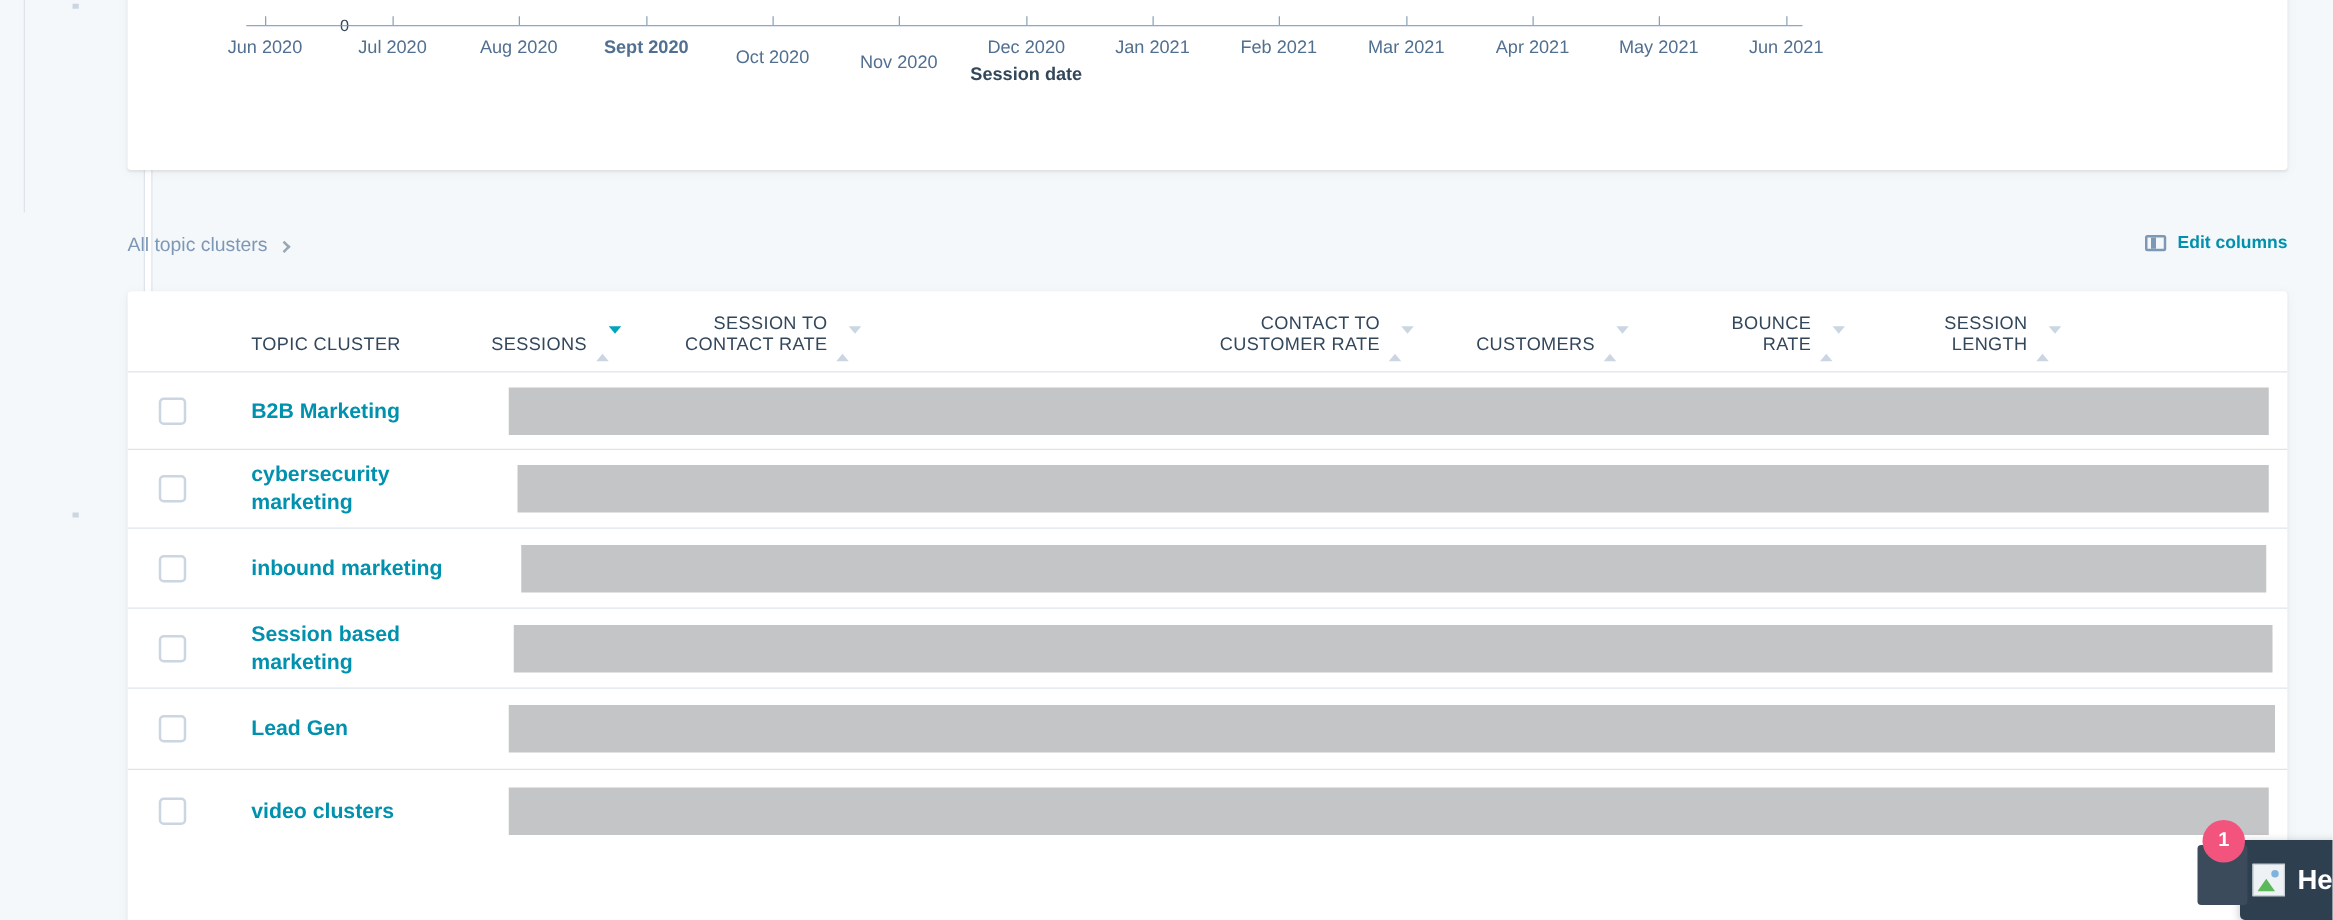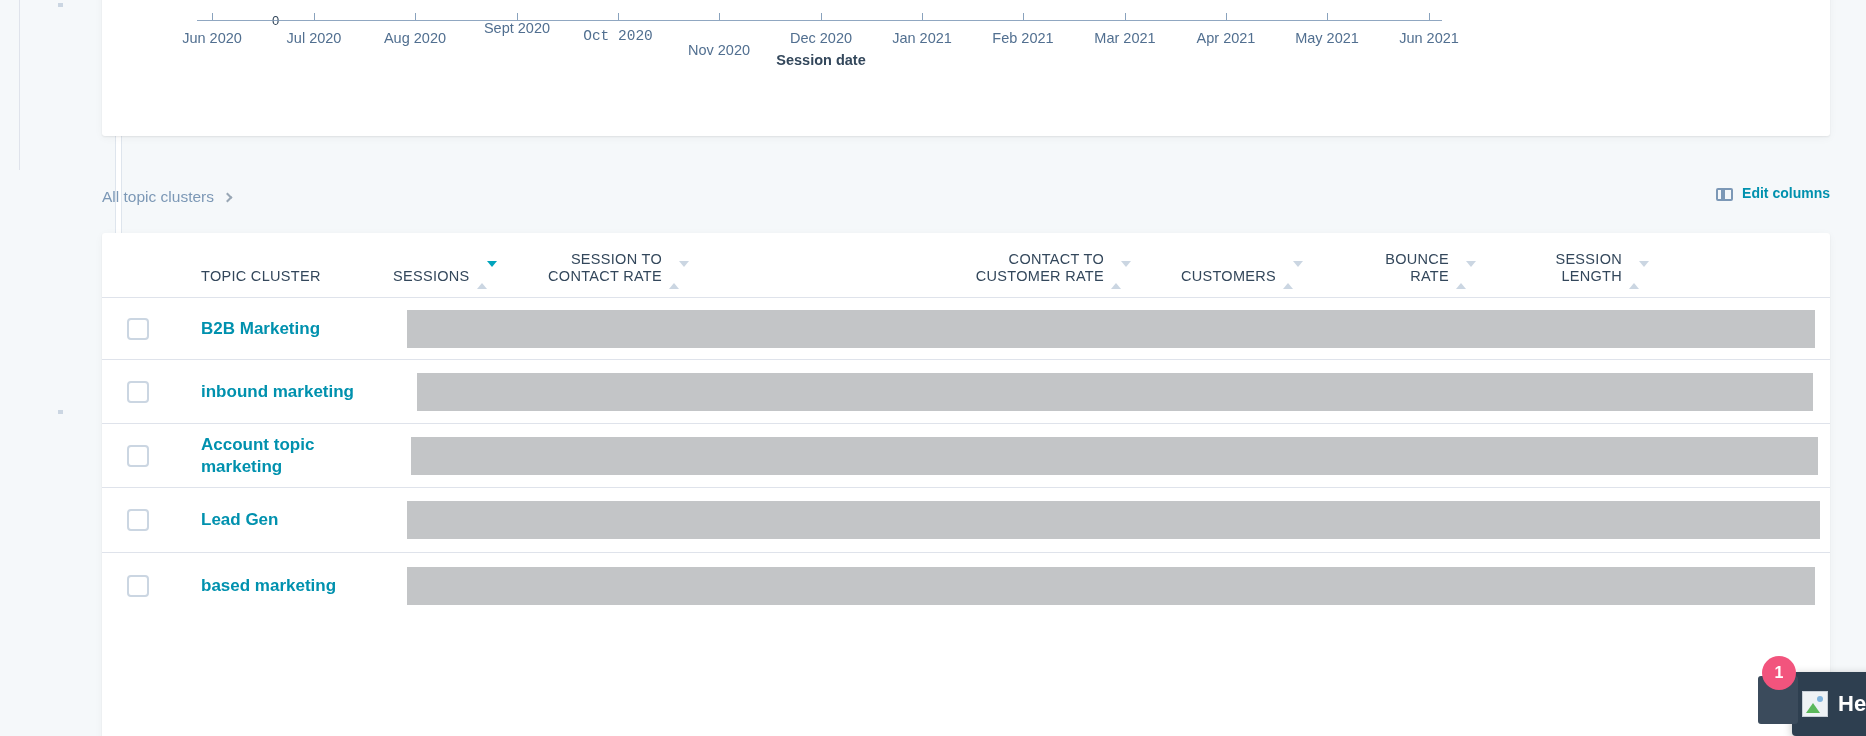--- a/index.html
+++ b/index.html
@@ -221,22 +221,22 @@
       <div class="axis-tick" style="left:820px;  top:173px;"></div>
       <div class="axis-tick" style="left:921px;  top:173px;"></div>
       <div class="axis-tick" style="left:1023px; top:173px;"></div>
       <div class="axis-tick" style="left:1124px; top:173px;"></div>
       <div class="axis-tick" style="left:1225px; top:173px;"></div>
       <div class="axis-tick" style="left:1327px; top:173px;"></div>
 
       <div class="axis-tick-label" style="left:110px;  top:190px;">Jun 2020</div>
       <div class="axis-tick-label" style="left:212px;  top:190px;">Jul 2020</div>
       <div class="axis-tick-label" style="left:313px;  top:190px;">Aug 2020</div>
-      <div class="axis-tick-label" style="left:415px;  top:180px;">Sept 2020</div>
-      <div class="axis-tick-label" style="left:516px;  top:188px;font-family:Liberation Mono, monospace;">Oct 2020</div>
+      <div class="axis-tick-label" style="left:415px;  top:190px;font-weight:bold;">Sept 2020</div>
+      <div class="axis-tick-label" style="left:516px;  top:198px;">Oct 2020</div>
       <div class="axis-tick-label" style="left:617px;  top:202px;">Nov 2020</div>
       <div class="axis-tick-label" style="left:719px;  top:190px;">Dec 2020</div>
       <div class="axis-tick-label" style="left:820px;  top:190px;">Jan 2021</div>
       <div class="axis-tick-label" style="left:921px;  top:190px;">Feb 2021</div>
       <div class="axis-tick-label" style="left:1023px; top:190px;">Mar 2021</div>
       <div class="axis-tick-label" style="left:1124px; top:190px;">Apr 2021</div>
       <div class="axis-tick-label" style="left:1225px; top:190px;">May 2021</div>
       <div class="axis-tick-label" style="left:1327px; top:190px;">Jun 2021</div>
 
       <div class="axis-title" style="left:719px; top:212px;">Session date</div>
@@ -291,42 +291,47 @@
 LENGTH</span><span class="sorter"><span class="tri-up"></span><span class="tri-dn"></span></span>
       </div>
     </div>
 
     <div class="row" style="height:62px;">
       <div class="checkbox"></div>
       <div class="cluster-name">B2B Marketing</div>
       <div class="skeleton" style="left:305px; right:15px;"></div>
     </div>
 
+    <div class="row" style="height:63px;">
+      <div class="checkbox"></div>
+      <div class="cluster-name">cybersecurity marketing</div>
+      <div class="skeleton" style="left:312px; right:15px;"></div>
+    </div>
 
     <div class="row" style="height:64px;">
       <div class="checkbox"></div>
       <div class="cluster-name">inbound marketing</div>
       <div class="skeleton" style="left:315px; right:17px;"></div>
     </div>
 
     <div class="row" style="height:64px;">
       <div class="checkbox"></div>
-      <div class="cluster-name">Account topic marketing</div>
+      <div class="cluster-name">Session based marketing</div>
       <div class="skeleton" style="left:309px; right:12px;"></div>
     </div>
 
     <div class="row" style="height:65px;">
       <div class="checkbox"></div>
       <div class="cluster-name">Lead Gen</div>
       <div class="skeleton" style="left:305px; right:10px;"></div>
     </div>
 
     <div class="row" style="height:65px;">
       <div class="checkbox"></div>
-      <div class="cluster-name">based marketing</div>
+      <div class="cluster-name">video clusters</div>
       <div class="skeleton" style="left:305px; right:15px;"></div>
     </div>
   </div>
 
   <div class="help-widget">
     <div class="help-thumb"></div>
     <div class="help-badge">1</div>
     <div class="broken-img"></div>
     <div class="help-label">He</div>
   </div>

